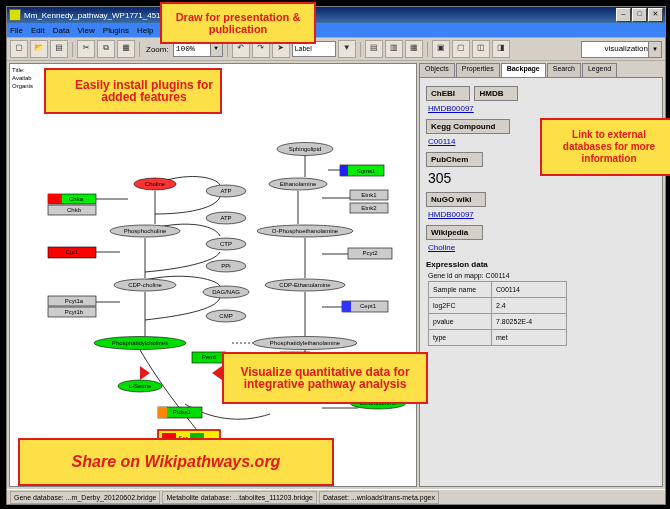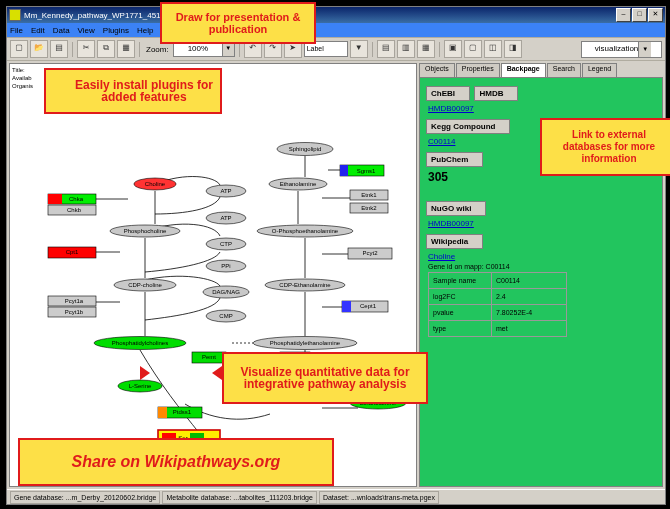--- a/index.html
+++ b/index.html
@@ -29,44 +29,44 @@
      border-bottom:1px solid #b0aca0;flex:0 0 auto;padding-left:3px;}
   .menubar span{font-size:8px;margin-right:8px;color:#000;}
   
   .toolbar{height:22px;background:#d4d0c8;display:flex;align-items:center;
      gap:2px;padding:0 3px;border-bottom:1px solid #b0aca0;flex:0 0 auto;}
   .tbtn{width:16px;height:16px;background:#e8e4dc;border:1px solid #a8a49c;
      font-size:8px;line-height:14px;text-align:center;color:#333;}
   .sep{width:1px;height:15px;background:#a8a49c;margin:0 2px;}
   .zoomlbl{font-size:8px;margin:0 2px;}
   .zoombox{width:46px;height:14px;background:#fff;border:1px solid #808080;
-     font-size:8px;line-height:13px;padding-left:14px;display:flex;justify-content:space-between;}
+     font-size:8px;line-height:13px;padding-left:2px;display:flex;justify-content:space-between;font-family:Liberation Mono, monospace;}
   .zoombox .arr{width:11px;background:#d4d0c8;border-left:1px solid #808080;text-align:center;font-size:6px;}
   .label-box{width:40px;height:14px;background:#fff;border:1px solid #808080;font-size:7px;line-height:13px;padding-left:2px;}
   .vis-select{margin-left:auto;width:76px;height:15px;background:#fff;border:1px solid #808080;
-     font-size:8px;line-height:14px;padding-left:3px;display:flex;justify-content:center;}
+     font-size:8px;line-height:14px;padding-left:3px;display:flex;justify-content:flex-end;}
   .vis-select .arr{width:12px;background:#d4d0c8;border-left:1px solid #808080;text-align:center;font-size:6px;}
   
   .body{flex:1;display:flex;min-height:0;}
   .canvaswrap{flex:1;background:#fff;border:1px solid #808080;margin:2px;position:relative;overflow:hidden;}
   .meta{position:absolute;left:2px;top:2px;font-size:6px;color:#000;line-height:8px;}
   svg.pathway{position:absolute;left:0;top:0;}
   
   .nd{font-size:6px;text-anchor:middle;dominant-baseline:middle;fill:#000;
       font-family:"Liberation Sans",sans-serif;}
   
   .rightpanel{width:244px;display:flex;flex-direction:column;margin:2px 2px 2px 0;}
   .tabs{display:flex;height:14px;font-size:7px;flex:0 0 auto;}
   .tab{padding:1px 5px;background:#cfcbc3;border:1px solid #808080;border-bottom:none;margin-right:1px;}
   .tab.active{background:#fff;font-weight:bold;}
-  .panel{flex:1;background:#22c55e;border:1px solid #808080;overflow:hidden;padding:4px 6px;}
+  .panel{flex:1;background:#e5e5e5;border:1px solid #808080;overflow:hidden;padding:4px 6px;}
   .sechdr{display:inline-block;background:#d4d0c8;border:1px solid #808080;
      font-size:8px;font-weight:bold;padding:2px 14px 2px 4px;margin:4px 0 2px;}
   .lnk{font-size:8px;color:#0000cc;text-decoration:underline;display:block;margin:1px 0 2px 2px;}
-  .plain{font-size:12px;margin:1px 0 13px 2px;font-weight:bold;}
+  .plain{font-size:14px;margin:1px 0 2px 2px;}
   .exphdr{font-size:8px;font-weight:bold;margin:8px 0 3px 0;}
   .geneid{font-size:7px;margin:2px 0 2px 2px;}
   table.data{border-collapse:collapse;font-size:7px;margin-left:2px;}
   table.data td{border:1px solid #999;padding:2px 4px;height:11px;}
   table.data td.k{width:54px;}
   table.data td.v{width:66px;}
   
   .status{height:14px;background:#d4d0c8;border-top:1px solid #fff;display:flex;
      align-items:center;font-size:7px;flex:0 0 auto;padding:0 3px;}
   .status .cell{border:1px solid #a8a49c;padding:0 3px;height:11px;line-height:11px;margin-right:2px;}
@@ -298,20 +298,21 @@
 
         <div class="sechdr">PubChem</div>
         <div class="plain">305</div>
 
         <div class="sechdr">NuGO wiki</div>
         <a class="lnk">HMDB00097</a>
 
         <div class="sechdr">Wikipedia</div>
         <a class="lnk">Choline</a>
 
+        <div class="exphdr">Expression data</div>
         <div class="geneid">Gene id on mapp: C00114</div>
         <table class="data">
           <tbody>
               <tr>
             <td class="k">Sample name</td>
             <td class="v">C00114</td>
           </tr>
           <tr>
             <td class="k">log2FC</td>
             <td class="v">2.4</td>

